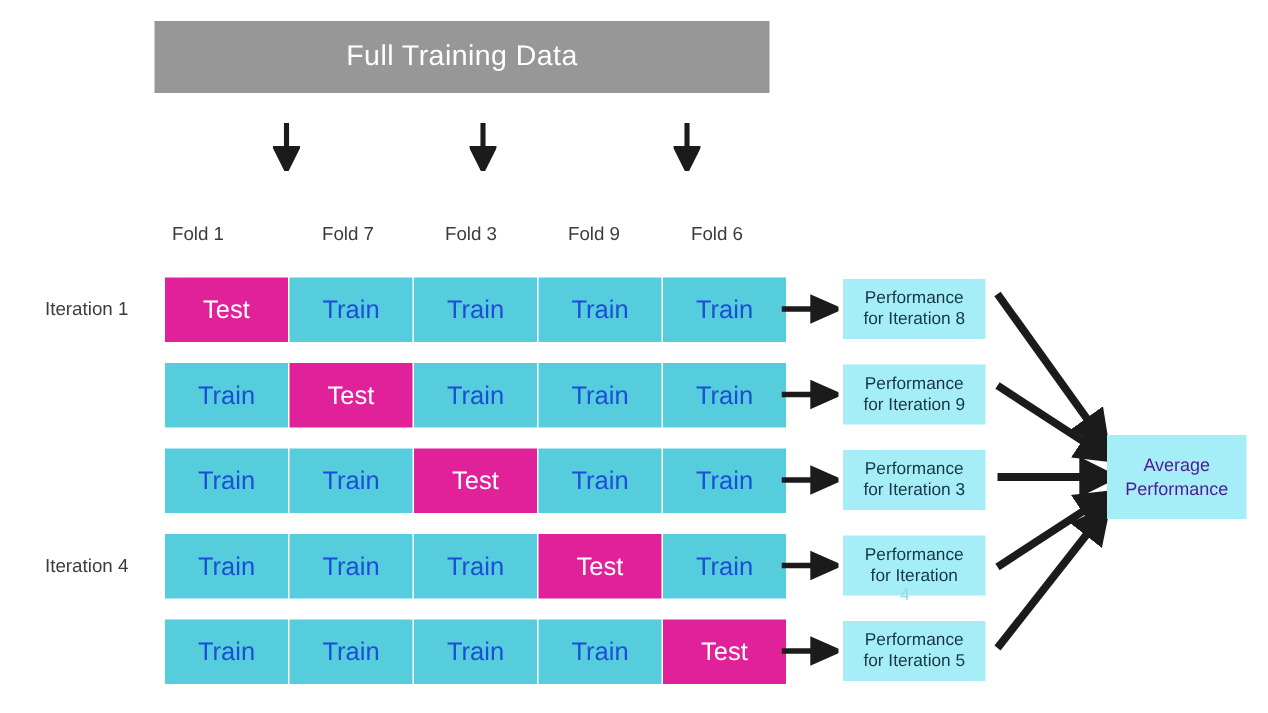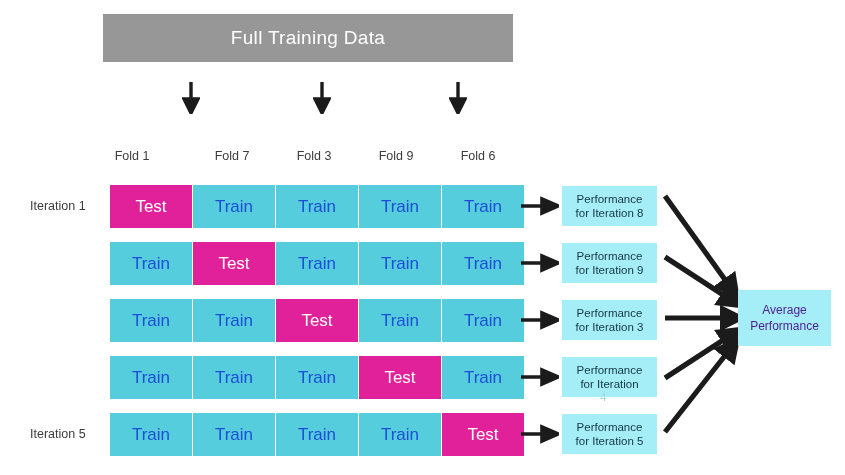--- a/index.html
+++ b/index.html
@@ -218,37 +218,37 @@
   <div class="row-arrow" style="left:521px; top:309px;">
     <svg viewBox="0 0 38 22" width="38" height="22" aria-hidden="true">
       <path d="M0 11 L24 11 M37 11 L21 4 L21 18 Z" stroke="#1b1b1b" stroke-width="3.6" fill="#1b1b1b" stroke-linejoin="miter"></path>
     </svg>
   </div>
   <div class="perf-box" style="top:300px;">
     <span class="perf-line">Performance</span>
     <span class="perf-line">for Iteration 3</span>
   </div>
 
+  <div class="iteration-label" style="top:356px;">Iteration 4</div>
   <div class="cell train" style="left:110px; top:356px;">Train</div>
   <div class="cell train" style="left:193px; top:356px;">Train</div>
   <div class="cell train" style="left:276px; top:356px;">Train</div>
   <div class="cell test" style="left:359px; top:356px;">Test</div>
   <div class="cell train" style="left:442px; top:356px;">Train</div>
   <div class="row-arrow" style="left:521px; top:366px;">
     <svg viewBox="0 0 38 22" width="38" height="22" aria-hidden="true">
       <path d="M0 11 L24 11 M37 11 L21 4 L21 18 Z" stroke="#1b1b1b" stroke-width="3.6" fill="#1b1b1b" stroke-linejoin="miter"></path>
     </svg>
   </div>
   <div class="perf-box" style="top:357px;">
     <span class="perf-line">Performance</span>
     <span class="perf-line">for Iteration</span>
   </div>
   <div class="perf-orphan">4</div>
 
-  <div class="iteration-label" style="top:413px;">Iteration 5</div>
   <div class="cell train" style="left:110px; top:413px;">Train</div>
   <div class="cell train" style="left:193px; top:413px;">Train</div>
   <div class="cell train" style="left:276px; top:413px;">Train</div>
   <div class="cell train" style="left:359px; top:413px;">Train</div>
   <div class="cell test" style="left:442px; top:413px;">Test</div>
   <div class="row-arrow" style="left:521px; top:423px;">
     <svg viewBox="0 0 38 22" width="38" height="22" aria-hidden="true">
       <path d="M0 11 L24 11 M37 11 L21 4 L21 18 Z" stroke="#1b1b1b" stroke-width="3.6" fill="#1b1b1b" stroke-linejoin="miter"></path>
     </svg>
   </div>

